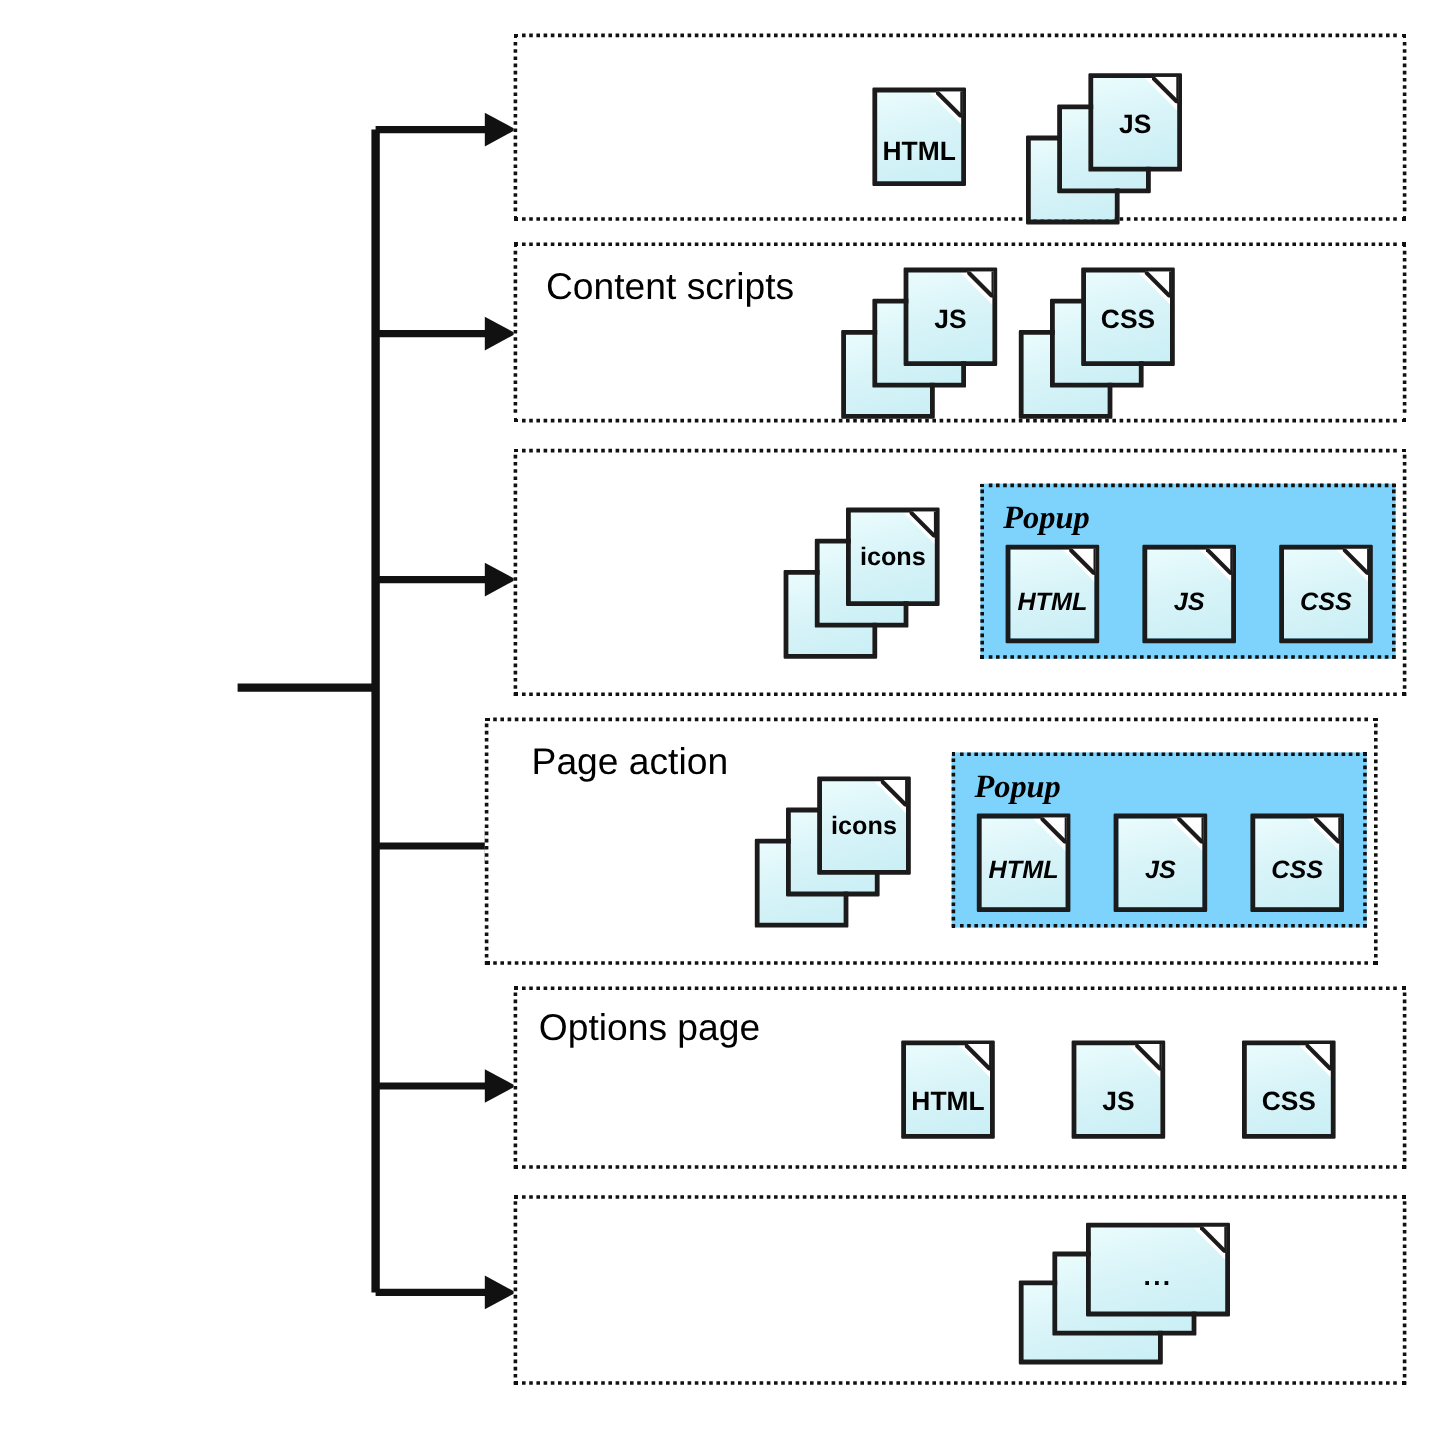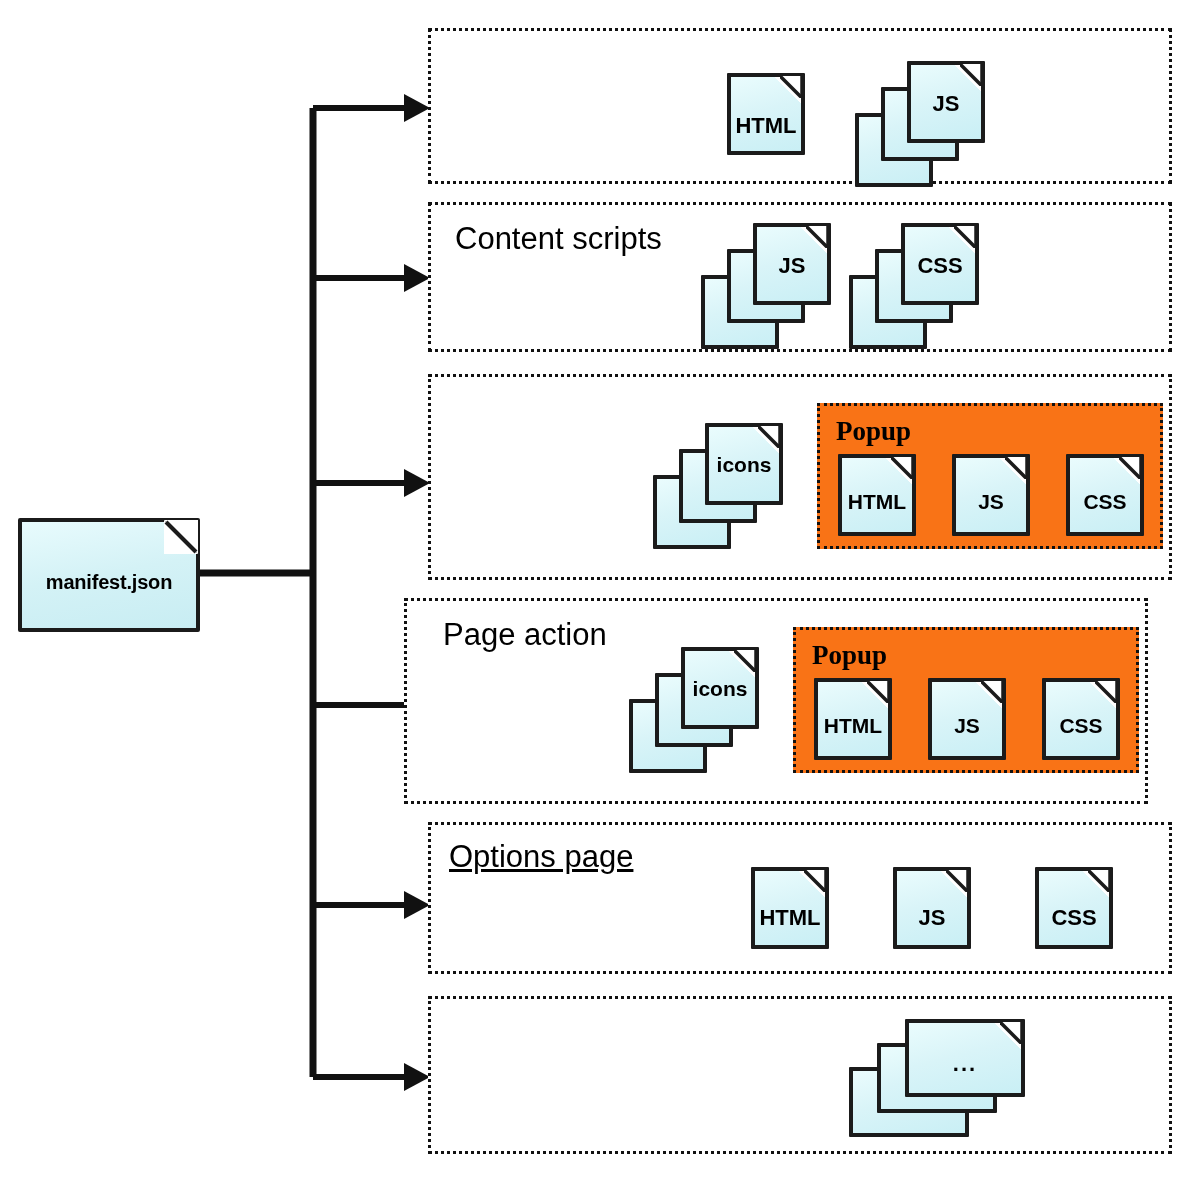--- a/index.html
+++ b/index.html
@@ -75,21 +75,22 @@
     white-space: nowrap;
     font-family: "Liberation Sans", sans-serif;
     font-weight: 400;
   }
 
   
   .subbox {
     position: absolute;
     box-sizing: border-box;
     border: 3px dotted #111111;
-    background: #f97316;
+    background: #7dd3fc;
+    font-style: italic;
   }
   .subbox-title {
     position: absolute;
     font-family: "Liberation Serif", serif;
     font-weight: bold;
     font-size: 27px;
     line-height: 1;
     color: #000000;
     white-space: nowrap;
   }
@@ -157,28 +158,20 @@
     <g fill="#111" stroke="none">
       <polygon points="404,94 430,108 404,122"></polygon>
       <polygon points="404,264 430,278 404,292"></polygon>
       <polygon points="404,469 430,483 404,497"></polygon>
       <polygon points="404,691 430,705 404,719"></polygon>
       <polygon points="404,891 430,905 404,919"></polygon>
       <polygon points="404,1063 430,1077 404,1091"></polygon>
     </g>
   </svg>
 
-  <div class="docnode" id="manifest-node">
-    <svg class="foldline" style="width:34px;height:34px;top:-2px;right:-2px;position:absolute;" viewBox="0 0 34 34">
-      <path d="M0,0 L34,34 L0,34 Z" fill="#ffffff" transform="translate(0,0)"></path>
-      <path d="M34,0 L34,34 L0,0 Z" fill="#ffffff"></path>
-      <path d="M2,2 L32,32" stroke="#1b1b1b" stroke-width="4" fill="none"></path>
-    </svg>
-    <span id="manifest-label">manifest.json</span>
-  </div>
 
   <div class="section" style="left:428px; top:28px; width:744px; height:156px;">
 
     <div class="fileicon" style="left:296px; top:42px; width:78px; height:82px;">
       <div class="sheet front" style="left:0; top:0; width:78px; height:82px;">
         <svg class="foldline" viewBox="0 0 22 22">
           <path d="M0,0 L22,22 L22,0 Z" fill="#ffffff"></path>
           <path d="M0,0 L22,22" stroke="#1b1b1b" stroke-width="3.5" fill="none"></path>
           <path d="M22,0 L22,22" stroke="#1b1b1b" stroke-width="3.5" fill="none"></path>
         </svg>
@@ -331,21 +324,21 @@
             <path d="M0,0 L22,22" stroke="#1b1b1b" stroke-width="3.5" fill="none"></path>
             <path d="M22,0 L22,22" stroke="#1b1b1b" stroke-width="3.5" fill="none"></path>
           </svg>
           <span class="sheet-label" style="top:32px; font-size:21px;">CSS</span>
         </div>
       </div>
     </div>
   </div>
 
   <div class="section" style="left:428px; top:822px; width:744px; height:152px;">
-    <div class="section-title" style="left:18px; top:16px;text-decoration:underline;">Options page</div>
+    <div class="section-title" style="left:18px; top:16px;">Options page</div>
 
     <div class="fileicon" style="left:320px; top:42px; width:78px; height:82px;">
       <div class="sheet front" style="left:0; top:0; width:78px; height:82px;">
         <svg class="foldline" viewBox="0 0 22 22">
           <path d="M0,0 L22,22 L22,0 Z" fill="#ffffff"></path>
           <path d="M0,0 L22,22" stroke="#1b1b1b" stroke-width="3.5" fill="none"></path>
           <path d="M22,0 L22,22" stroke="#1b1b1b" stroke-width="3.5" fill="none"></path>
         </svg>
         <span class="sheet-label" style="top:34px; font-size:22px;">HTML</span>
       </div>

